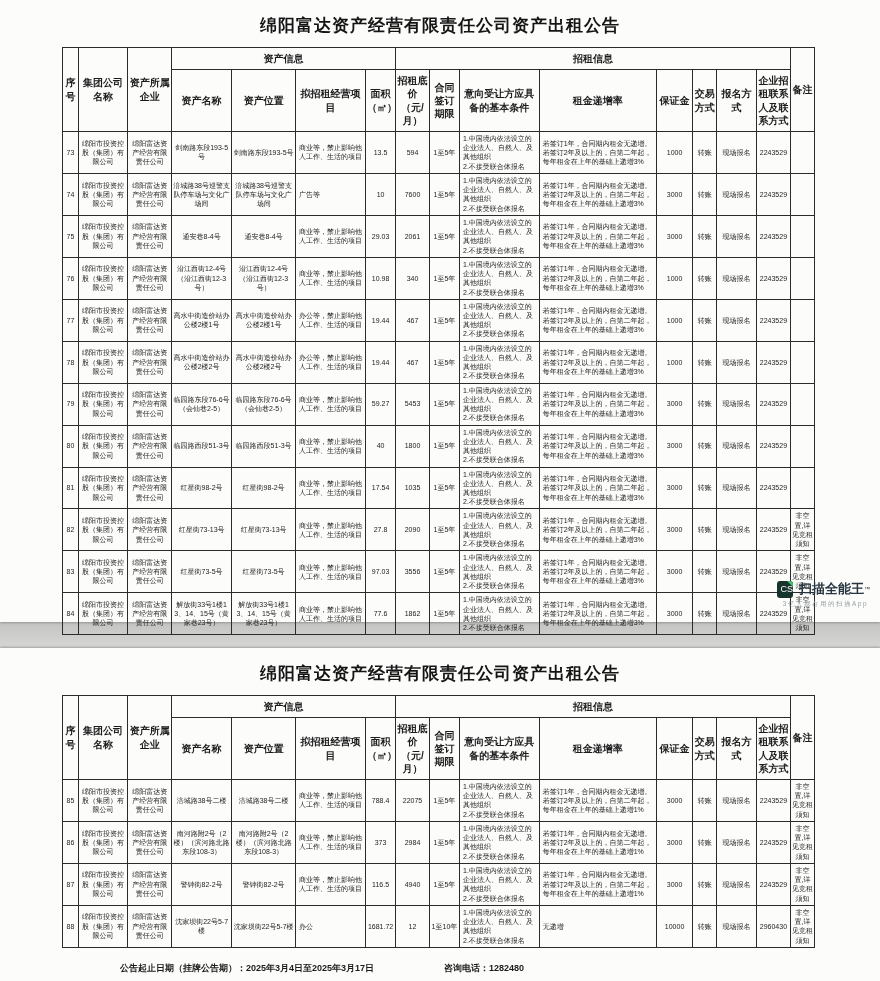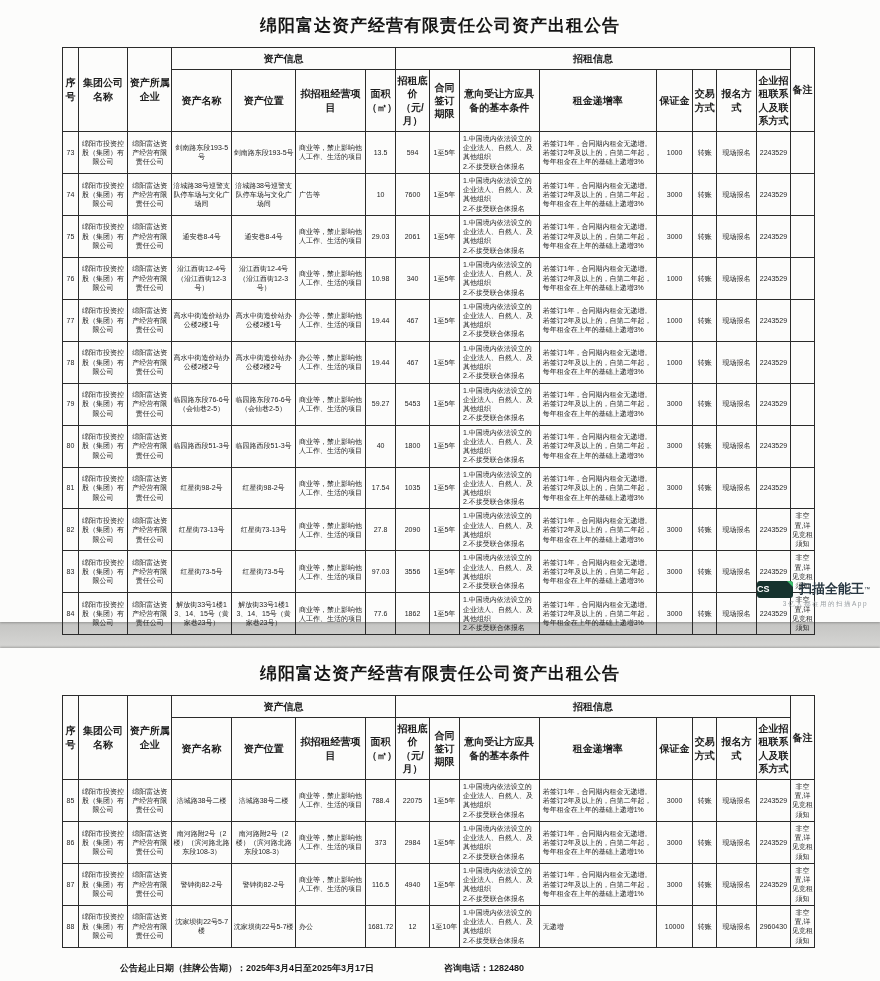--- a/index.html
+++ b/index.html
@@ -24,23 +24,23 @@
   thead tr:last-child th { height: 62px; }
   td { white-space: pre-line; height: 35px; }
   tbody td:nth-child(6), tbody td:nth-child(10), tbody td:nth-child(11)
     { text-align: left; padding-left: 3px; }
 
   .footer-line { display: flex; margin: 14px 17px 0 120px; font-size: 9px;
     font-weight: bold; gap: 70px; color: #1a1a1a; }
 
   .wm { position: absolute; right: 10px; top: 580px; width: 120px; }
   .wm-top { display: flex; align-items: center; justify-content: flex-end; }
-  .wm-badge { position: relative; display: inline-block; width: 36px; height: 17px;
-    background: #16332e; color: #fff; font-weight: bold; font-size: 9px;
-    line-height: 17px; text-align: left; border-radius: 3px; overflow: hidden; }
+  .wm-badge { position: relative; display: inline-block; width: 16px; height: 17px;
+    background: #16332e; color: #fff; font-weight: normal; font-size: 9px;
+    line-height: 17px; text-align: right; border-radius: 3px; overflow: hidden; }
   .wm-badge::after { content: ""; position: absolute; top: 0; right: 0;
     border-style: solid; border-width: 0 6px 6px 0;
     border-color: transparent #3ec06d transparent transparent; }
   .wm-brand { font-size: 13px; font-weight: bold; color: #273640; margin-left: 6px; }
   .wm-tm { font-size: 6px; color: #273640; vertical-align: super; }
   .wm-tagline { font-size: 6.5px; color: #9aa0a4; letter-spacing: 1.5px;
     text-align: right; margin-top: 2px; padding-right: 2px; }
 </style>
 </head>
 <body>

